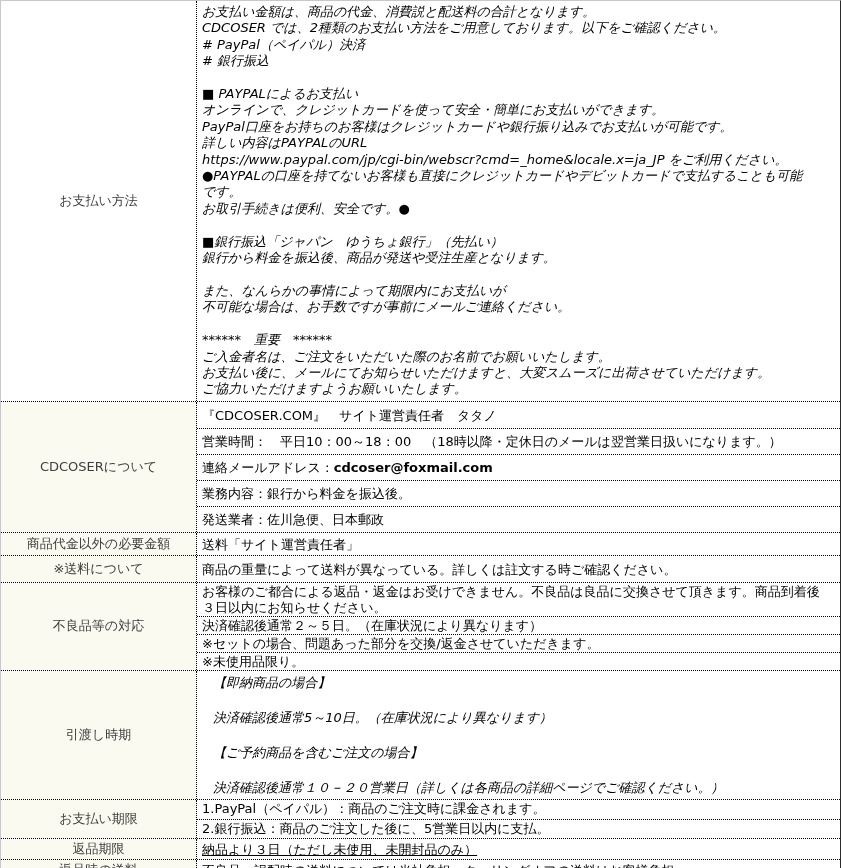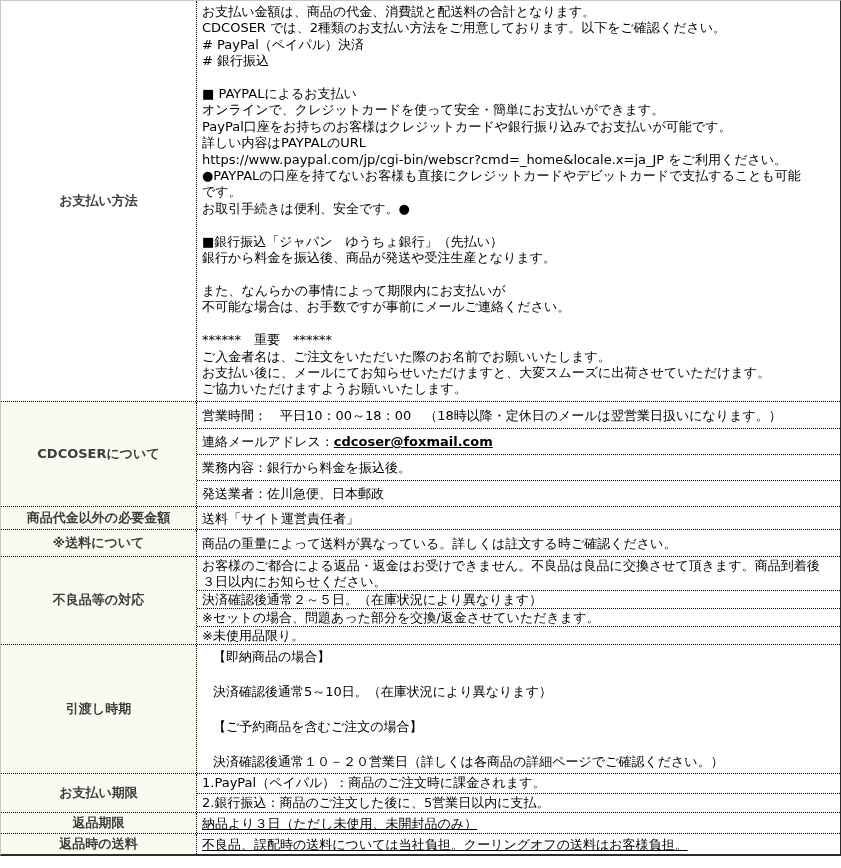--- a/index.html
+++ b/index.html
@@ -30,41 +30,41 @@
     display:flex;
     border-top:1px dotted var(--dotted-border);
   }
   .section:first-child{border-top:none;}
   .hcell{
     width:196px;min-width:196px;
     background:var(--header-cell-bg);
     border-right:1px dotted var(--dotted-border);
     display:flex;align-items:center;justify-content:center;
     text-align:right;
-    font-weight:bold;font-size:13px;line-height:16px;
+    font-weight:normal;font-size:13px;line-height:16px;
     color:var(--header-text);
     padding:2px 8px;
   }
   .section.first .hcell{background:var(--first-header-cell-bg);}
   .ccell{flex:1;display:flex;flex-direction:column;min-width:0;}
   .subrow{
     border-top:1px dotted var(--dotted-border);
     font-size:13px;line-height:17px;
     padding:2px 5px 1px 5px;
   }
   .subrow:first-child{border-top:none;}
-  .pre{white-space:pre-line;}
+  .pre{white-space:pre-line;font-style:italic;}
   .payment-body{line-height:16.4px;padding:3px 5px;min-height:396px;}
   .h26{min-height:26px;display:flex;align-items:center;}
   .h22{min-height:22px;display:flex;align-items:center;}
   .tight{line-height:16px;padding:1px 18px 0 5px;}
   .delivery-body{line-height:17.5px;min-height:121px;padding:3px 16px;}
   .h19{min-height:19px;}
   .h20{min-height:20px;display:flex;align-items:center;text-decoration:underline;}
-  .bold{font-weight:bold;text-decoration:underline;}
+  .bold{font-weight:bold;}
 </style>
 </head>
 <body>
 
 <div class="shop-table">
 
   <div class="section first">
     <div class="hcell">お支払い方法</div>
     <div class="ccell">
       <div class="subrow payment-body pre">お支払い金額は、商品の代金、消費説と配送料の合計となります。
@@ -90,20 +90,21 @@
 ******　重要　******
 ご入金者名は、ご注文をいただいた際のお名前でお願いいたします。
 お支払い後に、メールにてお知らせいただけますと、大変スムーズに出荷させていただけます。
 ご協力いただけますようお願いいたします。</div>
     </div>
   </div>
 
   <div class="section">
     <div class="hcell">CDCOSERについて</div>
     <div class="ccell">
+      <div class="subrow h26">『CDCOSER.COM』　サイト運営責任者　タタノ</div>
       <div class="subrow h26">営業時間：　平日10：00～18：00　（18時以降・定休日のメールは翌営業日扱いになります。）</div>
       <div class="subrow h26">
         <span>連絡メールアドレス：</span>
           <span class="bold">cdcoser@foxmail.com</span>
       </div>
       <div class="subrow h26">業務内容：銀行から料金を振込後。</div>
       <div class="subrow h26">発送業者：佐川急便、日本郵政</div>
     </div>
   </div>
 

